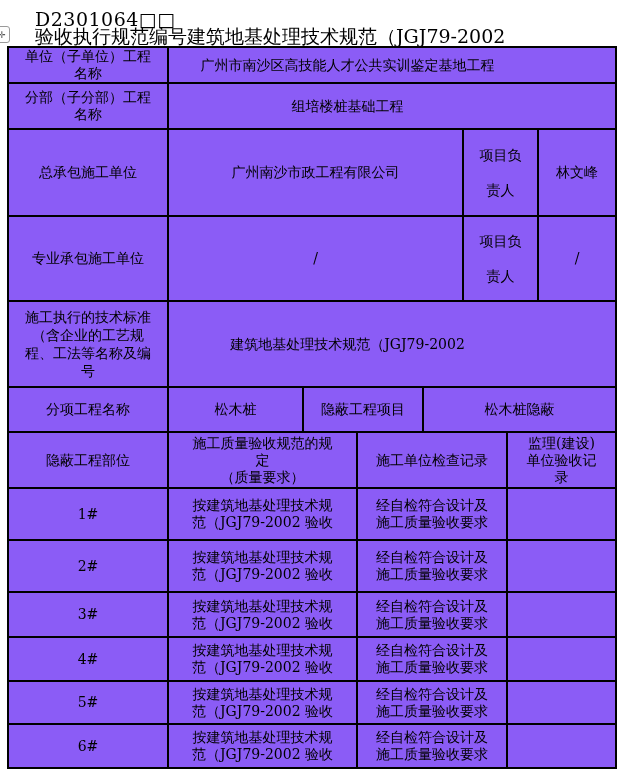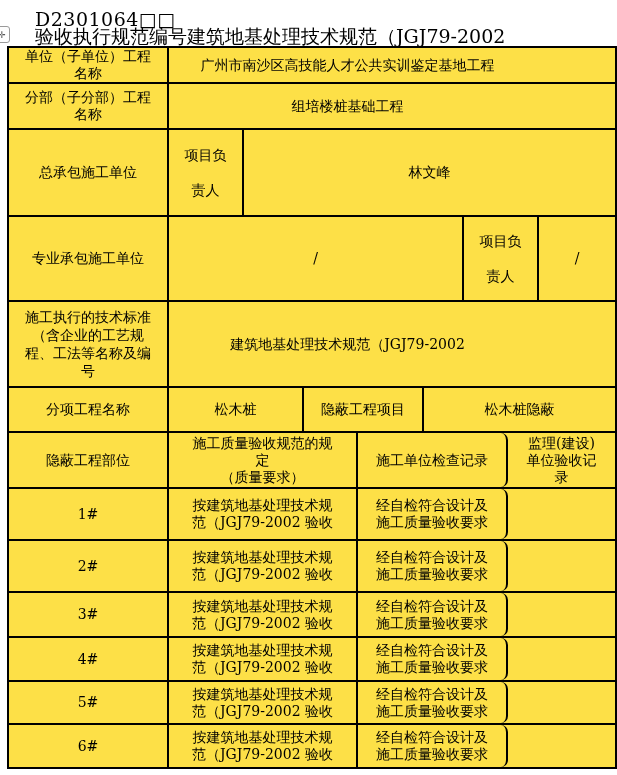--- a/index.html
+++ b/index.html
@@ -12,35 +12,35 @@
   .title-line1 { position:absolute; left:35px; top:8px; font-size:19px; letter-spacing:0.5px; }
   .title-line2 { position:absolute; left:35px; top:24px; font-size:19px; white-space:nowrap; }
   .title-line2 .u { text-decoration:underline; text-underline-offset:3px; }
   .anchor {
     position:absolute; left:-6px; top:26px; width:16px; height:17px;
     border:1px solid #9a9a9a; border-radius:3px; background:#fdfdfd;
     display:flex; align-items:center; justify-content:center;
     font-size:9px; color:#555; font-family:"DejaVu Sans", sans-serif;
   }
   
-  .tbl { position:absolute; left:7px; top:46px; width:610px; border:2px solid #000; background:#fde047; }
+  .tbl { position:absolute; left:7px; top:46px; width:610px; border:2px solid #000; background:#8b5cf6; }
   .row { display:flex; border-bottom:2px solid #000; }
   .row:last-child { border-bottom:none; }
   .cell {
     border-right:2px solid #000; overflow:hidden;
     display:flex; flex-direction:column; align-items:center; justify-content:center;
     text-align:center; font-size:14px; line-height:17px;
   }
   .cell:last-child { border-right:none; }
   .c-label { flex:0 0 160px; }
   .c-rest  { flex:1 1 auto; }
   
   .rB .c2 { flex:0 0 295px; } .rB .c3 { flex:0 0 75px; }
   .rC .c2 { flex:0 0 135px; } .rC .c3 { flex:0 0 120px; }
-  .rD .c2 { flex:0 0 189px; } .rD .c3 { flex:0 0 150px;border-radius:7px; }
+  .rD .c2 { flex:0 0 189px; } .rD .c3 { flex:0 0 150px; }
   
   .r1 { height:36px; } .r2 { height:46px; } .r3 { height:87px; } .r4 { height:85px; }
   .r5 { height:86px; } .r6 { height:45px; } .r7 { height:56px; }
   .d1 { height:52px; } .d2 { height:52px; } .d3 { height:45px; }
   .d4 { height:44px; } .d5 { height:43px; } .d6 { height:42px; }
   
   .shift-left { padding-right:89px; }        
   .two-sp { line-height:35px; }               
   .pm-wrap { width:45px; }                    
   .std-label { max-width:128px; line-height:18px; }
@@ -76,20 +76,21 @@
     <div class="row r2">
       <div class="cell c-label clip2">
         <span>分部（子分部）工程</span>
         <span>名称</span>
       </div>
       <div class="cell c-rest shift-left">组培楼桩基础工程</div>
     </div>
 
     <div class="row r3 rB">
       <div class="cell c-label">总承包施工单位</div>
+      <div class="cell c2">广州南沙市政工程有限公司</div>
       <div class="cell c3 two-sp">
         <span class="pm-wrap">项目负责人</span>
       </div>
       <div class="cell c-rest">林文峰</div>
     </div>
 
     <div class="row r4 rB">
       <div class="cell c-label">专业承包施工单位</div>
       <div class="cell c2">/</div>
       <div class="cell c3 two-sp">

